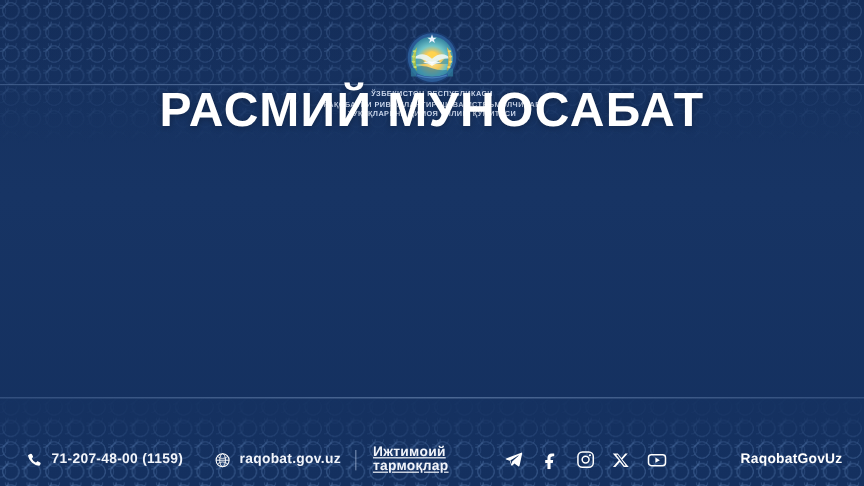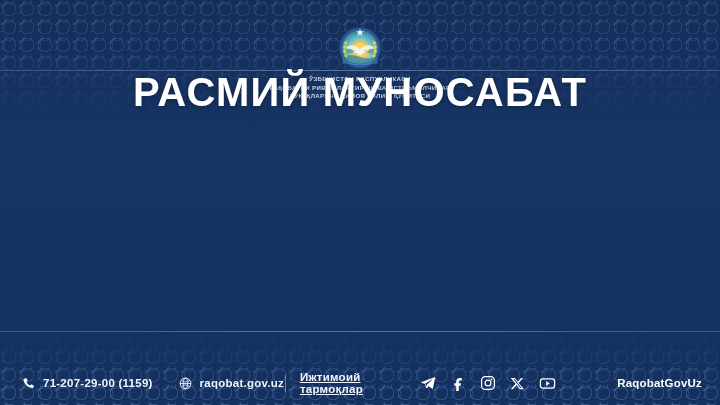--- a/index.html
+++ b/index.html
@@ -108,21 +108,21 @@
   .f-item { display:flex; align-items:center; white-space:nowrap; }
   .f-text {
     font-size:11.5px;
     font-weight:bold;
     letter-spacing:.25px;
     color:#f2f5fb;
   }
   #phone-icon   { margin-right:8px;  display:block; }
   #globe-icon   { margin-right:8px;  display:block; }
   #phone-block  { margin-right:26px; }
-  #site-block   { margin-right:1px; }
+  #site-block   { margin-right:12px; }
   #footer-divider {
     width:1px; height:17px; margin-right:14px;
     background:rgba(185,205,235,.55);
   }
   #social-label { margin-right:14px;text-decoration:underline; }
   #social-icons { display:flex; align-items:center; gap:14px; margin-right:16px; }
   .social-icon { display:block; }
   #handle { font-size:11.5px; font-weight:bold; letter-spacing:.2px; color:#ffffff;margin-left:45px; }
 </style>
 </head>
@@ -200,21 +200,21 @@
     <div id="hero-title">РАСМИЙ МУНОСАБАТ</div>
     <div id="hero-underline"></div>
   </div>
 
   <div id="footer">
 
     <div id="phone-block" class="f-item">
       <svg id="phone-icon" width="13" height="13" viewBox="0 0 24 24">
         <path fill="#ffffff" d="M6.6 2.2c.7-.3 1.5 0 1.9.7l1.6 3c.3.6.2 1.4-.3 1.9l-1.1 1c-.2.2-.3.5-.2.8a11.6 11.6 0 0 0 5.9 5.9c.3.1.6 0 .8-.2l1-1.1c.5-.5 1.3-.6 1.9-.3l3 1.6c.7.4 1 1.2.7 1.9l-.8 2c-.3.7-1 1.1-1.7 1A18.6 18.6 0 0 1 2.5 5.3c-.1-.8.3-1.5 1-1.8z"></path>
       </svg>
-      <span class="f-text">71-207-29-00  (1159)</span>
+      <span class="f-text">71-207-48-00  (1159)</span>
     </div>
 
     <div id="site-block" class="f-item">
       <svg id="globe-icon" width="13" height="13" viewBox="0 0 24 24">
         <circle cx="12" cy="12" r="10" fill="none" stroke="#ffffff" stroke-width="1.7"></circle>
         <ellipse cx="12" cy="12" rx="4.4" ry="10" fill="none" stroke="#ffffff" stroke-width="1.5"></ellipse>
         <line x1="2" y1="12" x2="22" y2="12" stroke="#ffffff" stroke-width="1.5"></line>
         <path d="M4.2 6.4 A13 13 0 0 0 19.8 6.4" fill="none" stroke="#ffffff" stroke-width="1.3"></path>
         <path d="M4.2 17.6 A13 13 0 0 1 19.8 17.6" fill="none" stroke="#ffffff" stroke-width="1.3"></path>
       </svg>

